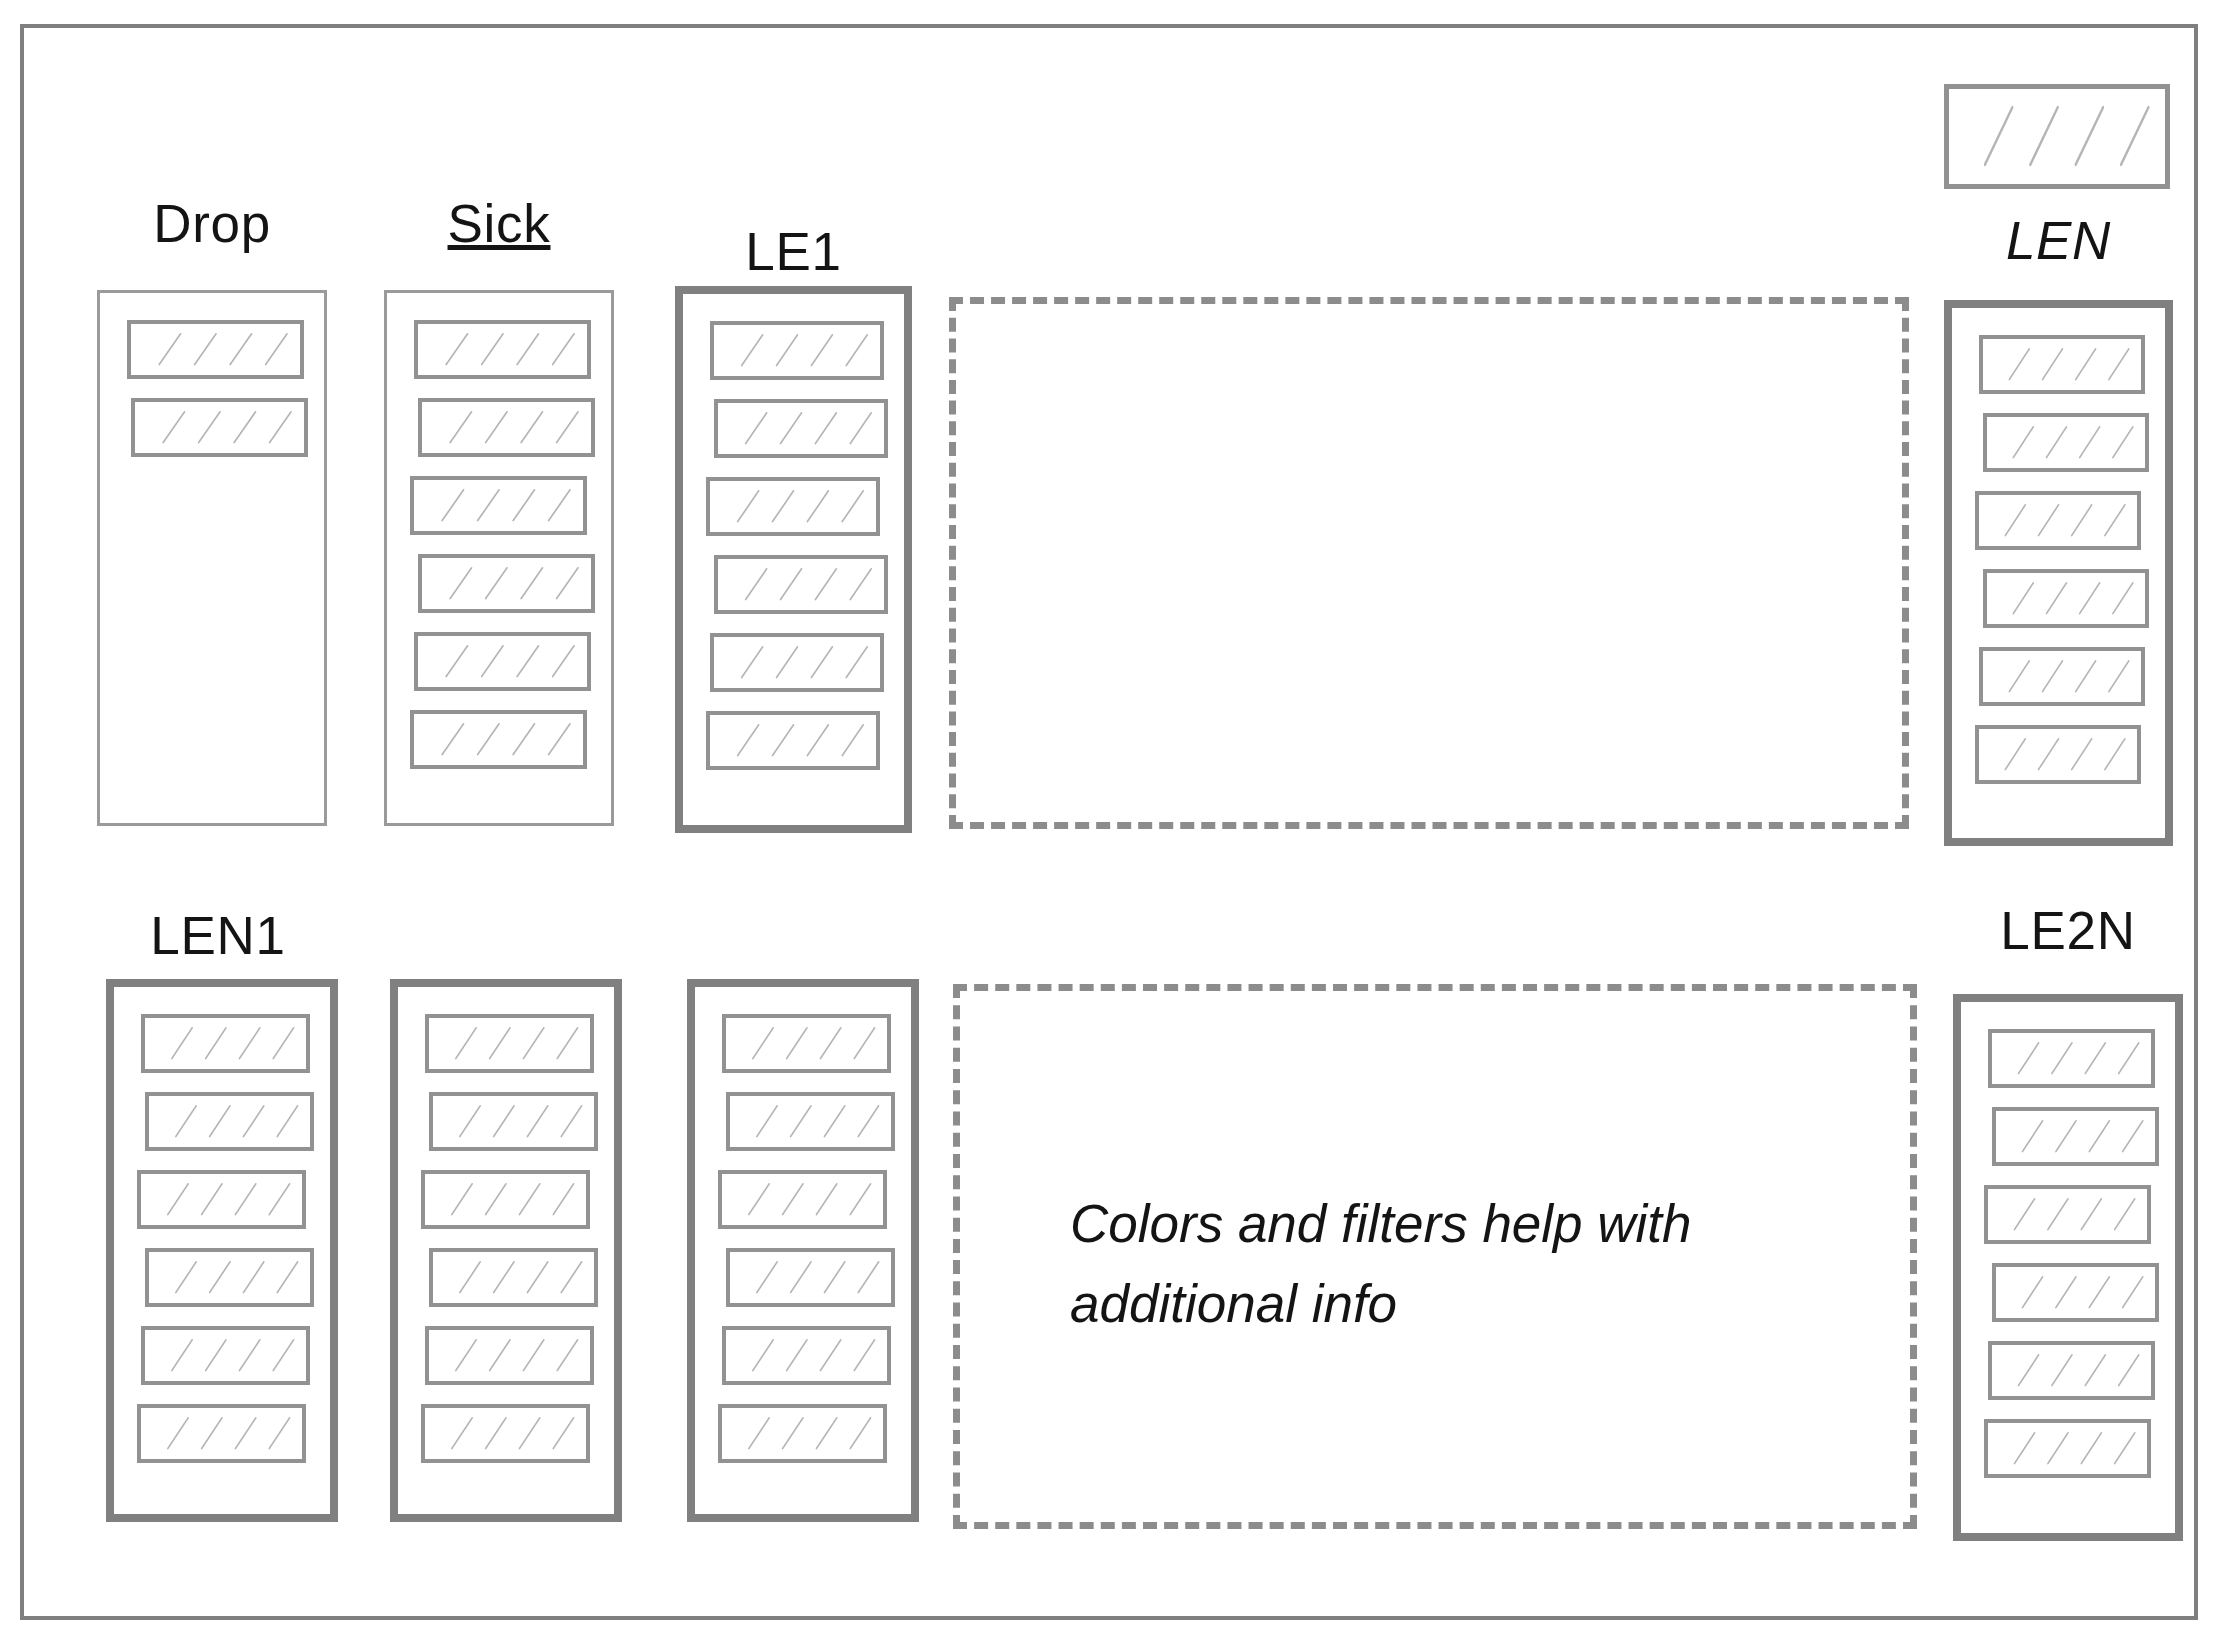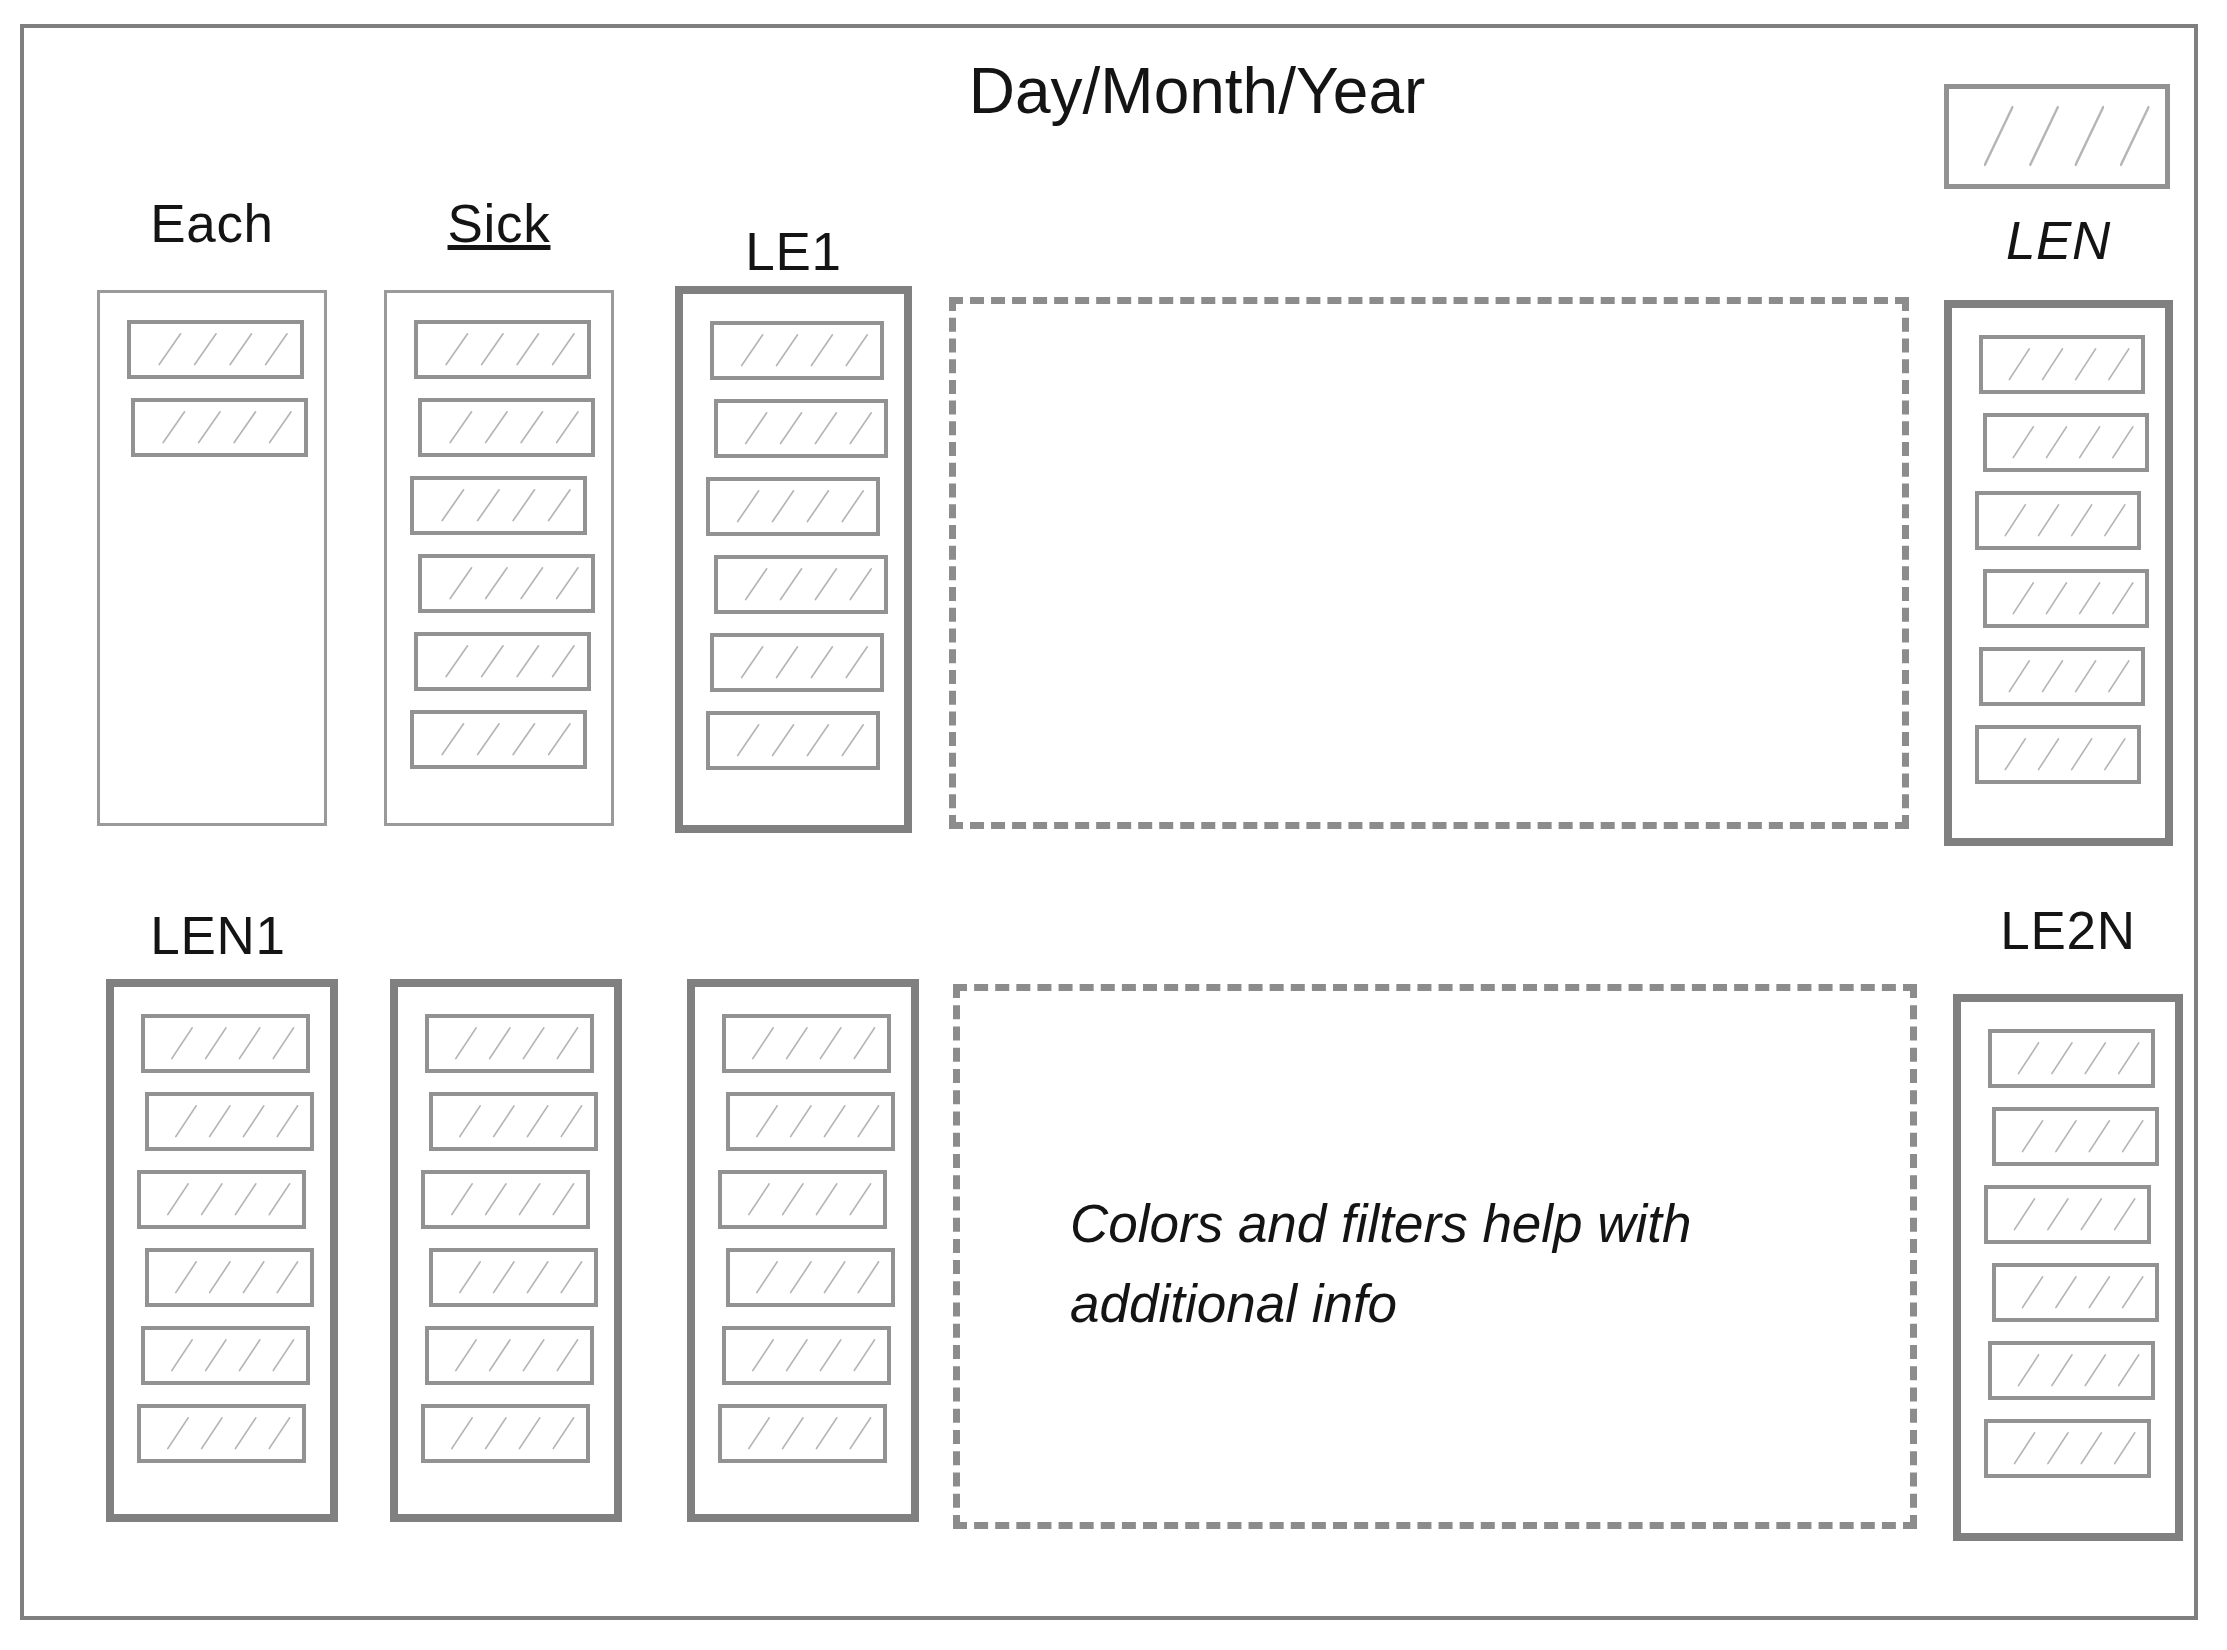--- a/index.html
+++ b/index.html
@@ -108,34 +108,33 @@
   #note-top    { left: 1033px; top: 404px;  width: 856px; }
   #note-bottom { left: 1070px; top: 1184px; width: 836px; }
 </style>
 </head>
 <body>
 
 <div class="canvas">
 
   <div class="frame"></div>
 
-  <div class="title">Day/Month/Year</div>
 
   <div class="floating-tag">
   <div class="tag">
     <svg class="hatch" viewBox="0 0 300 88" preserveAspectRatio="none" aria-hidden="true">
       <line x1="50" y1="70" x2="88" y2="17"></line>
       <line x1="113" y1="70" x2="151" y2="17"></line>
       <line x1="176" y1="70" x2="214" y2="17"></line>
       <line x1="239" y1="70" x2="277" y2="17"></line>
     </svg>
   </div>
 </div>
 
-  <div class="col-label" id="label-rest">Each</div>
+  <div class="col-label" id="label-rest">Drop</div>
   <div class="col-label" id="label-sick">Sick</div>
   <div class="col-label" id="label-le1">LE1</div>
   <div class="col-label" id="label-len">LEN</div>
   <div class="col-label" id="label-len1">LEN1</div>
   <div class="col-label" id="label-le2n">LE2N</div>
 
   <div class="column" id="col-rest">
     <div class="tags">
   <div class="tag">
     <svg class="hatch" viewBox="0 0 300 88" preserveAspectRatio="none" aria-hidden="true">

